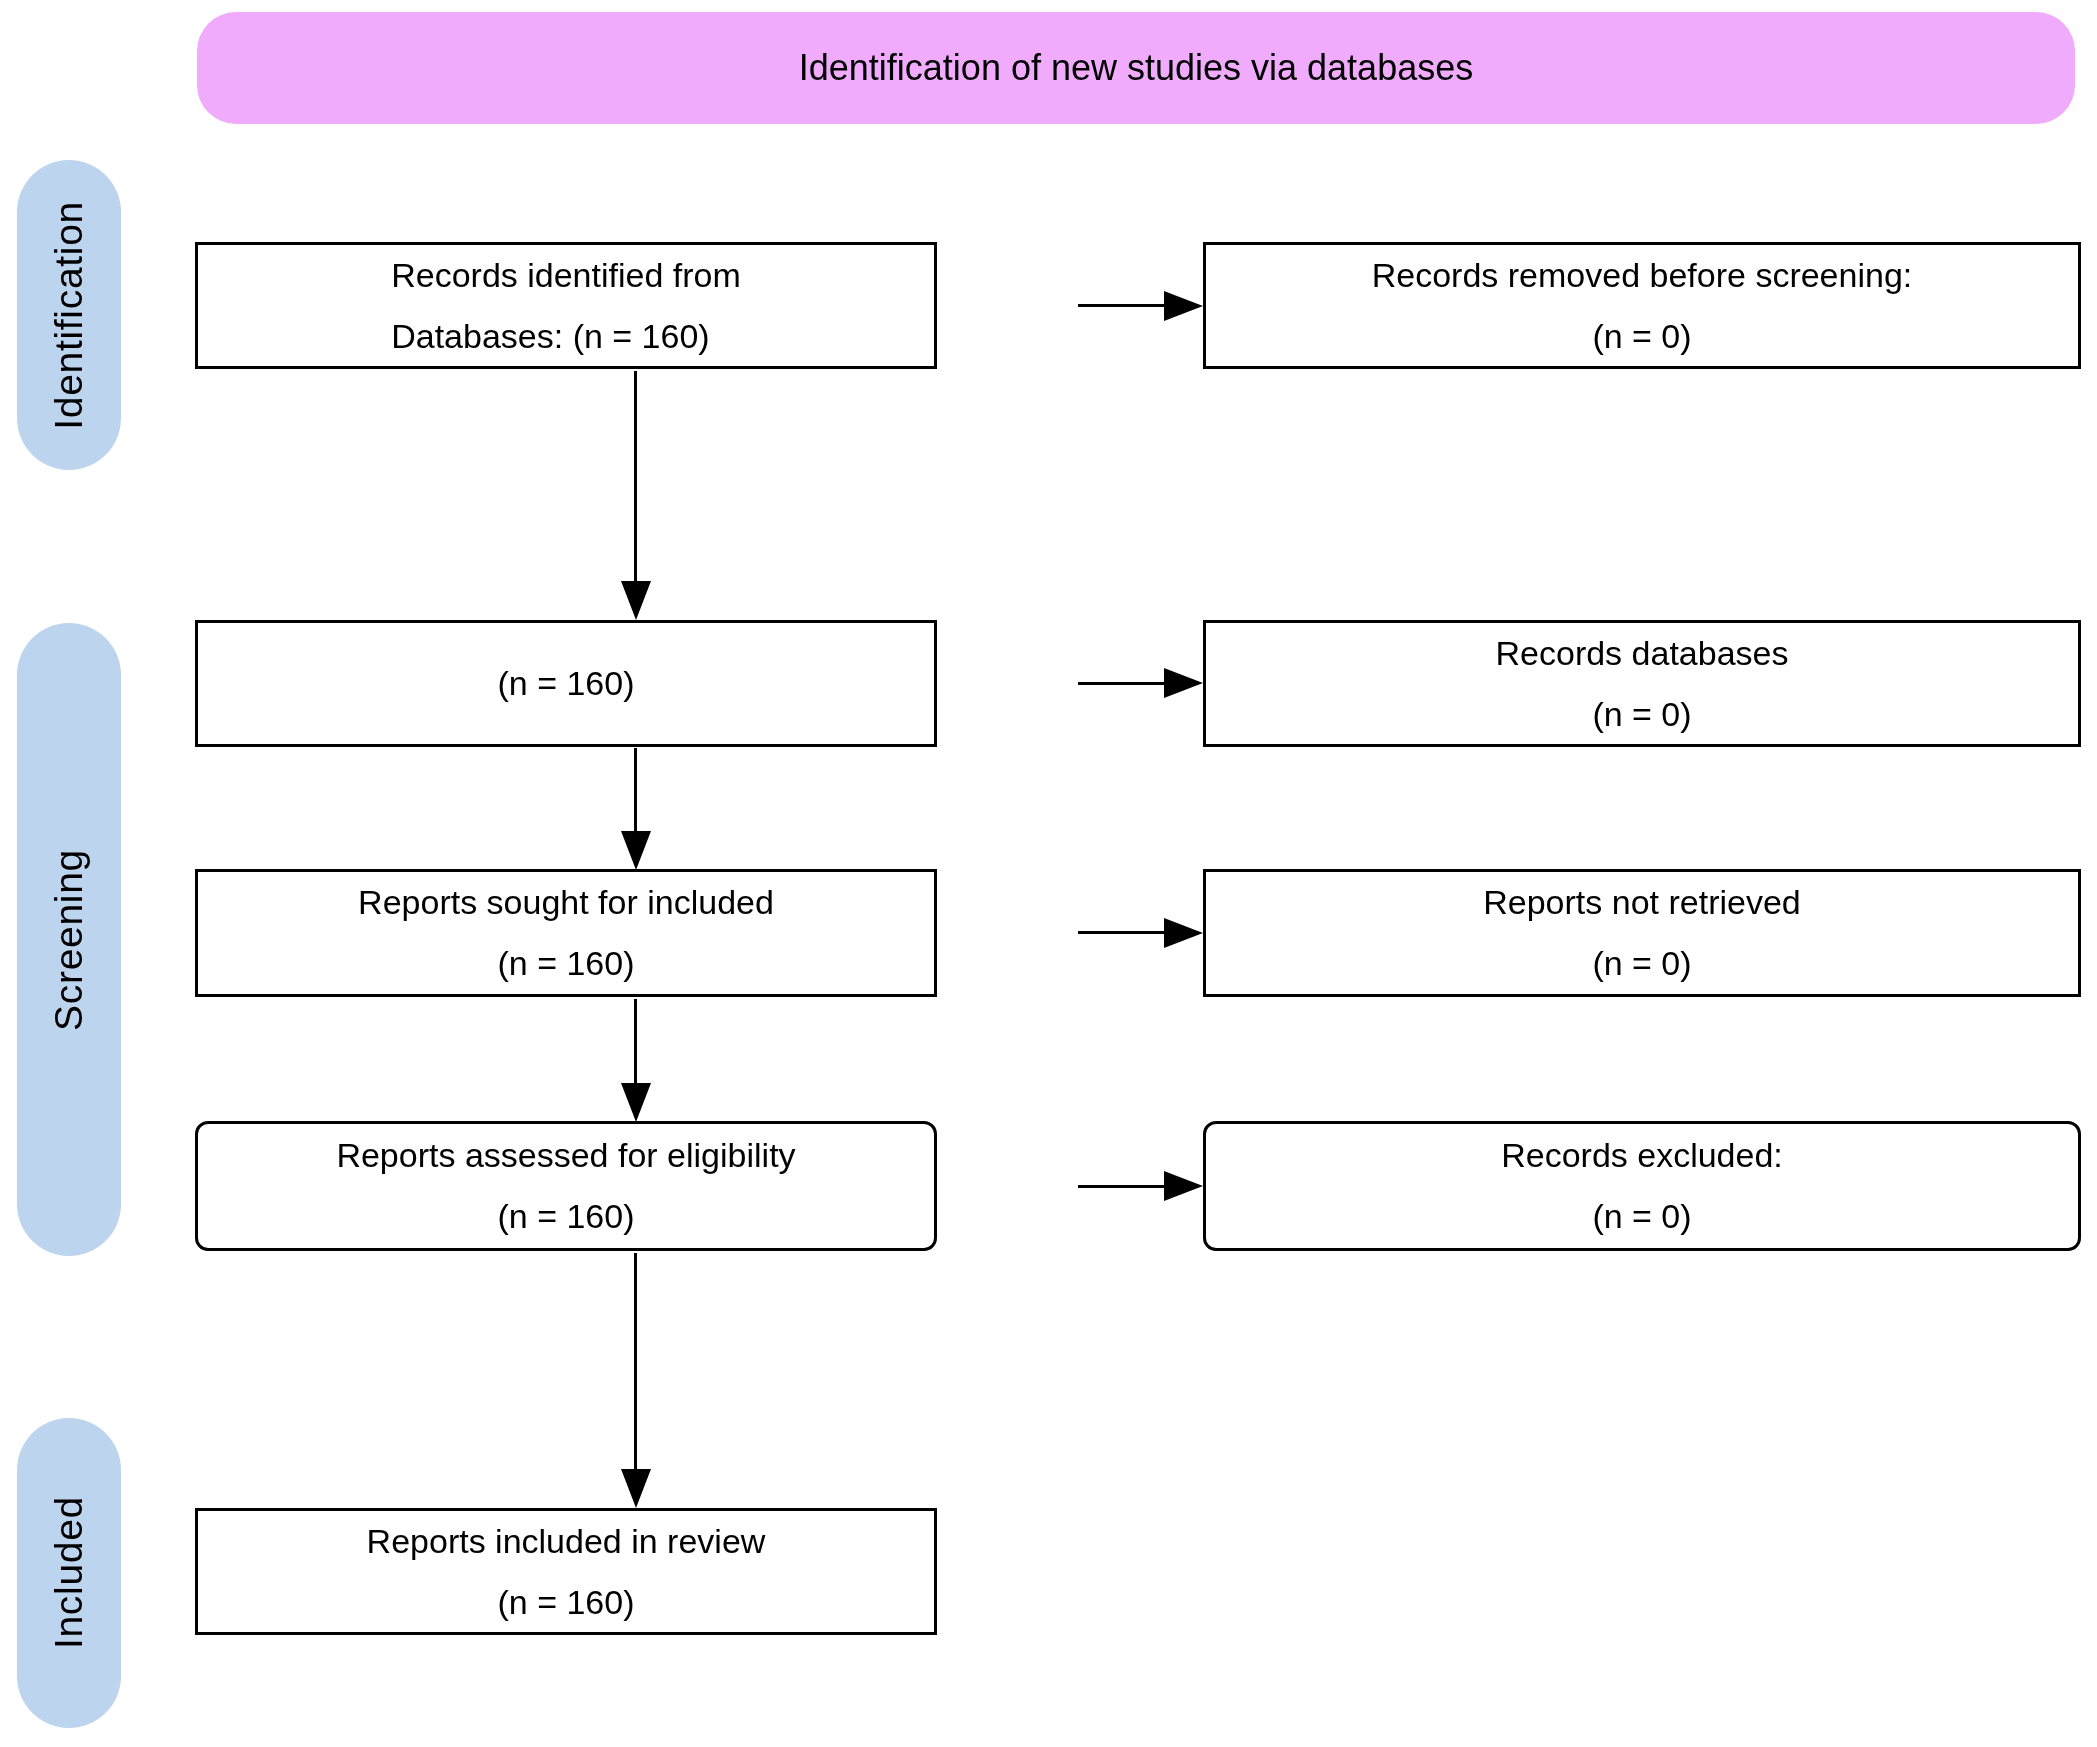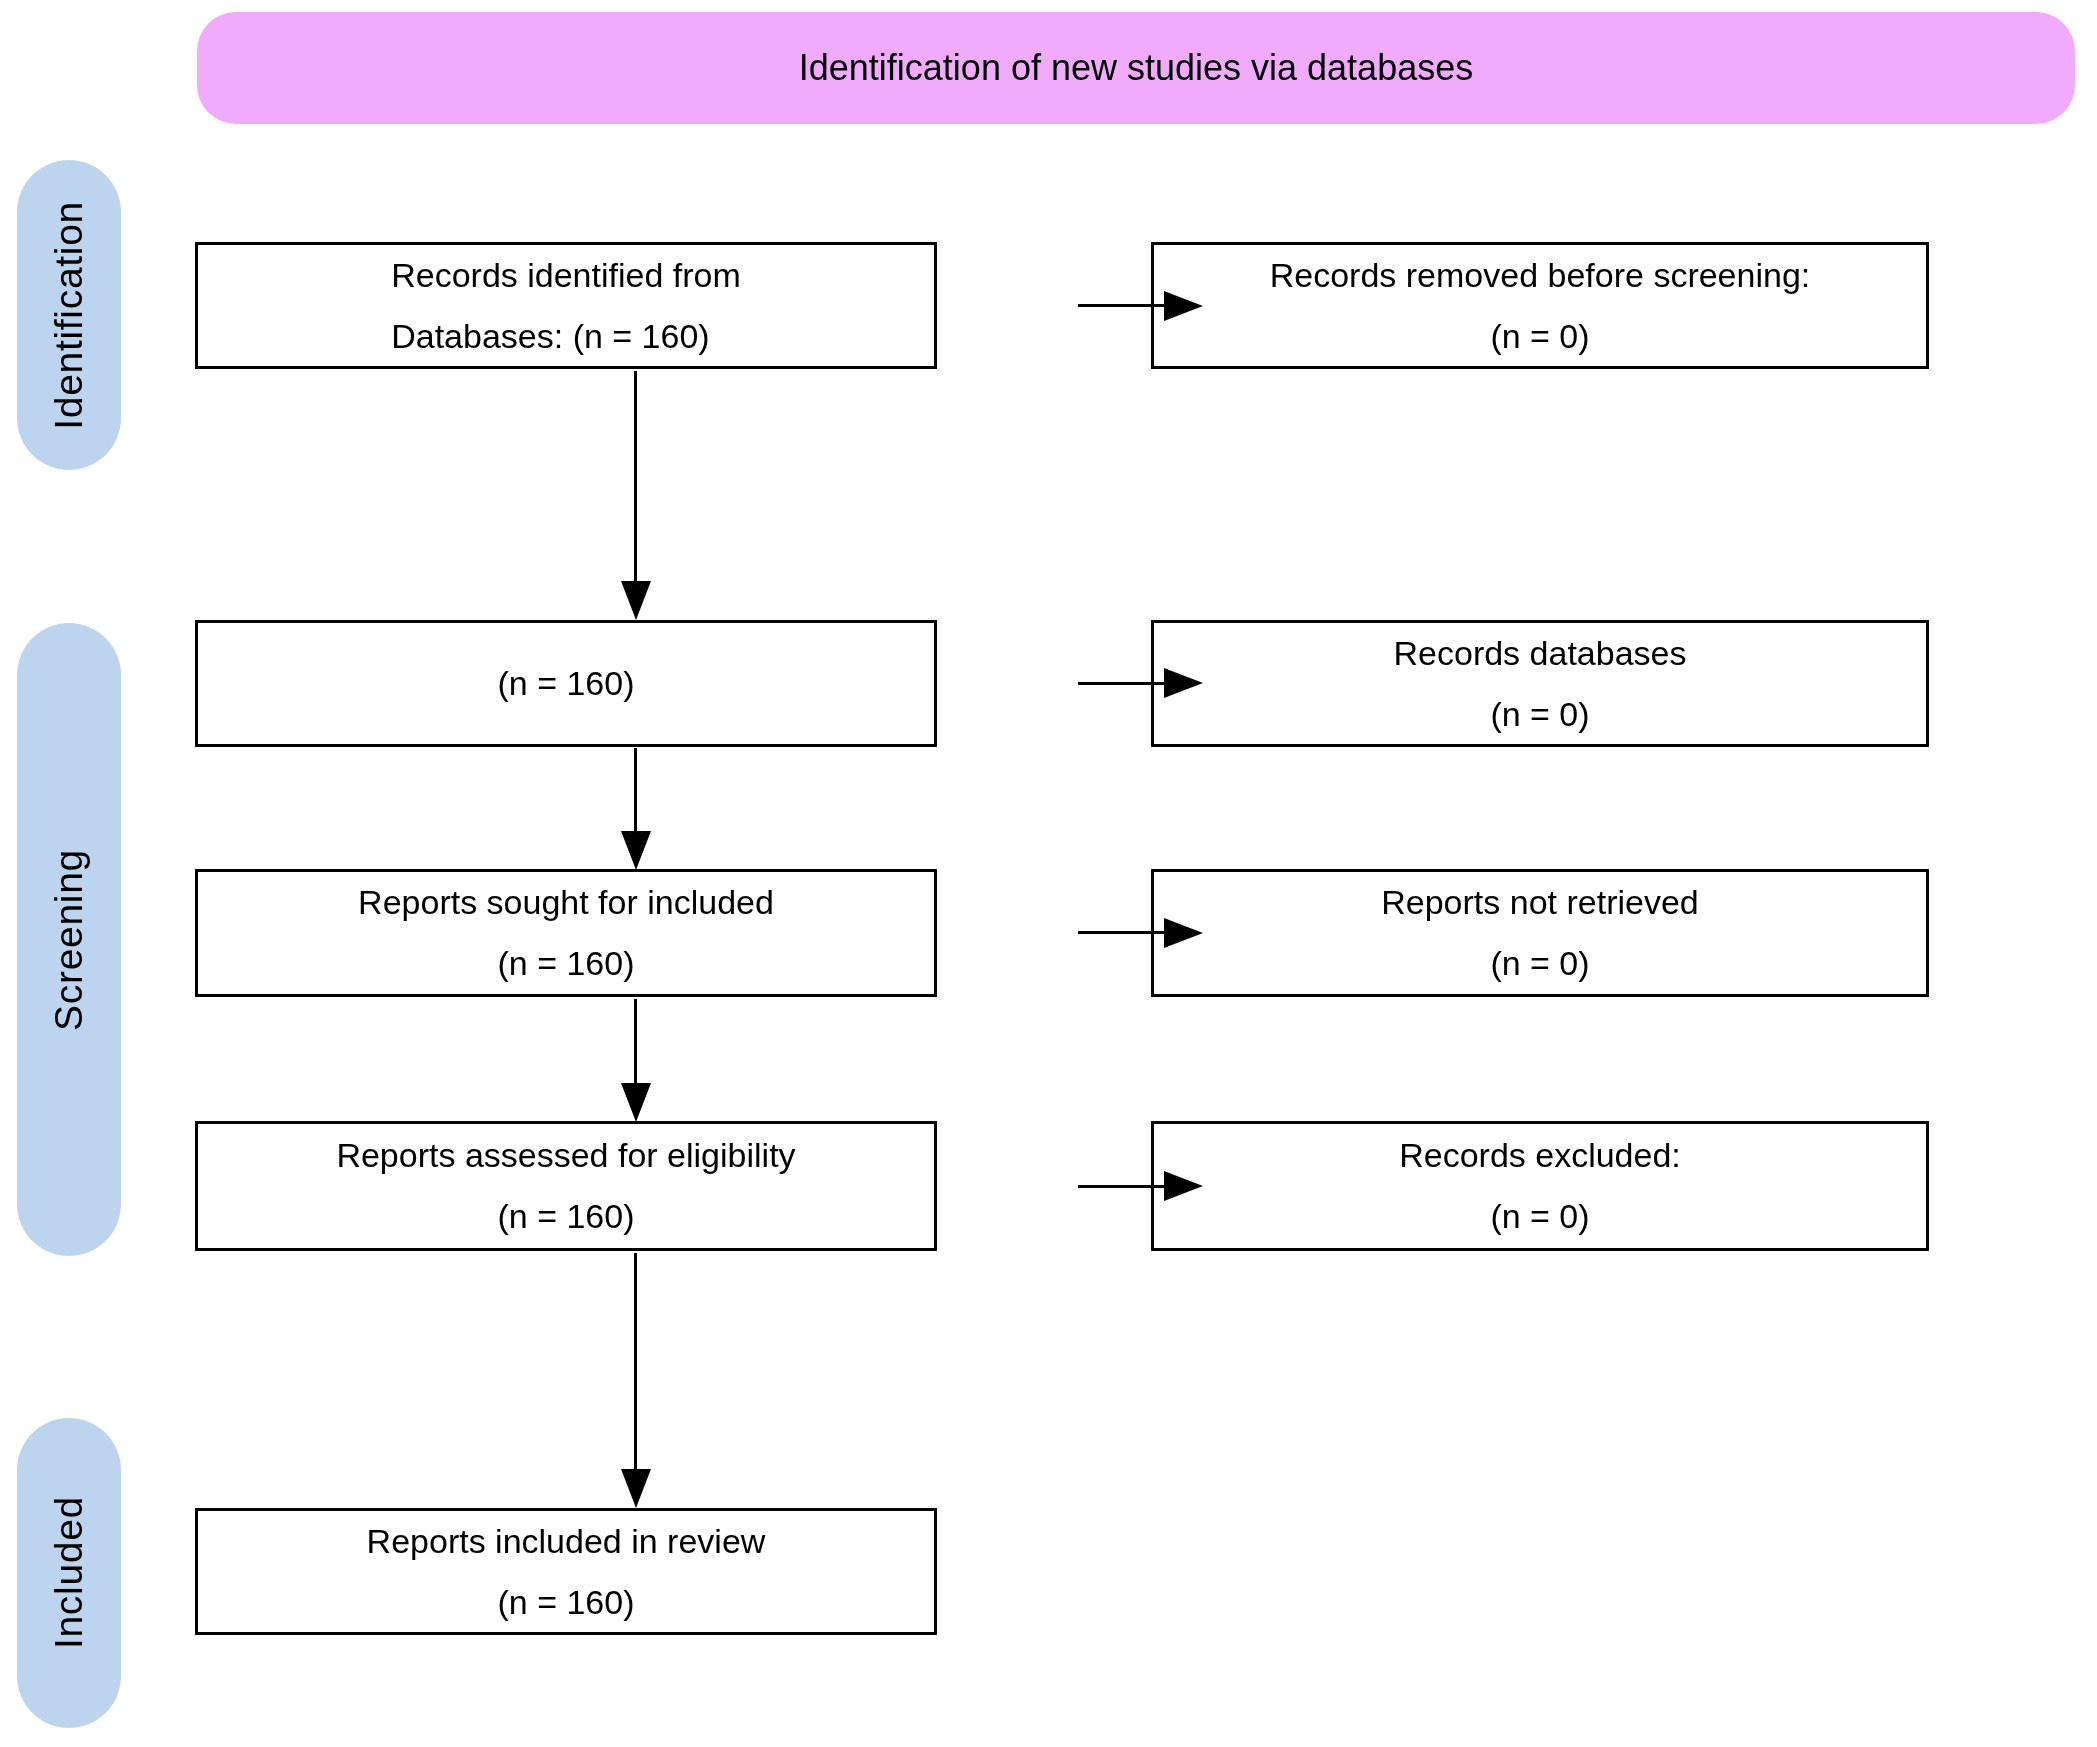--- a/index.html
+++ b/index.html
@@ -51,25 +51,25 @@
     border: 3.3px solid #000000;
     display: flex; align-items: center; justify-content: center;
     font-size: 34px;
     line-height: 1.78;
   }
   .box .box-text { text-align: center; }
   .box.align-left .box-text { text-align: left; }
   .box .line { display: block; }
 
   .col-left  { left: 195px;  width: 742px; }
-  .col-right { left: 1151px; width: 778px; }
+  .col-right { left: 1203px; width: 878px; }
   .row-1 { top: 242px;  height: 127px; }
   .row-2 { top: 620px;  height: 127px; }
   .row-3 { top: 869px; height: 128px; }
-  .row-4 { top: 1121px; height: 130px; }
+  .row-4 { top: 1121px; height: 130px; border-radius: 13px; }
   .row-5 { top: 1508px; height: 127px; }
 
   
   .v-line { position: absolute; width: 3.3px; background: #000000; left: 634px; }
   .v-head {
     position: absolute; left: 621px;
     width: 0; height: 0;
     border-left: 15.3px solid transparent;
     border-right: 15.3px solid transparent;
     border-top: 39px solid #000000;

